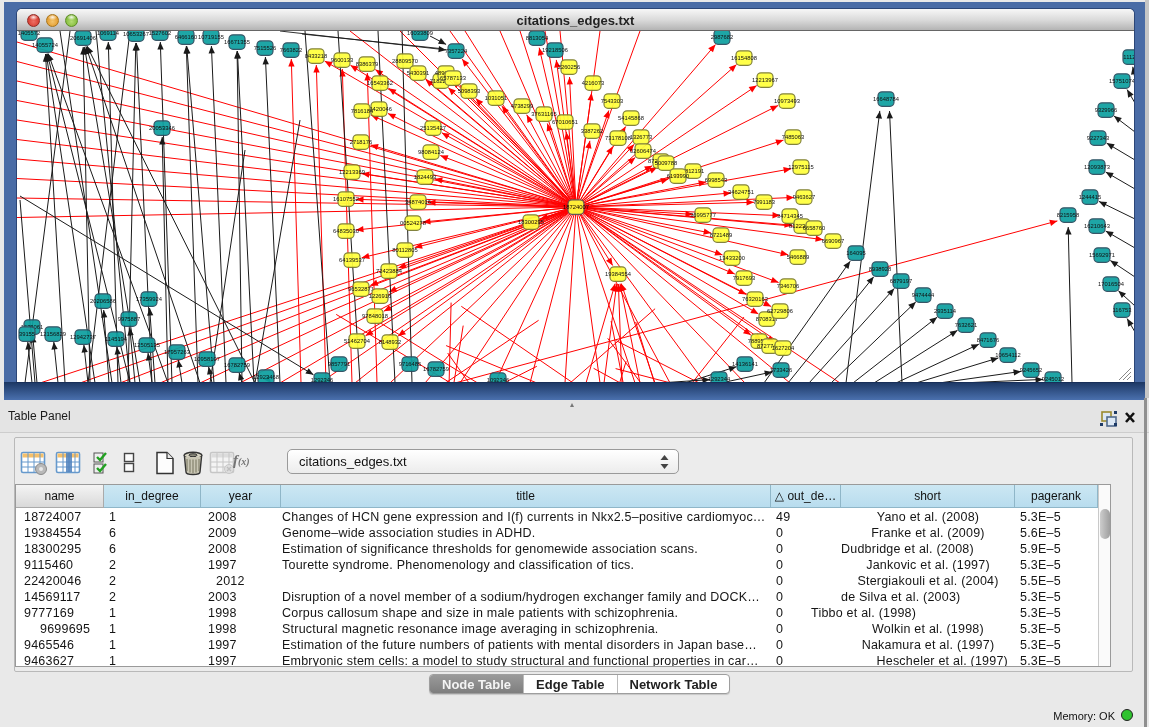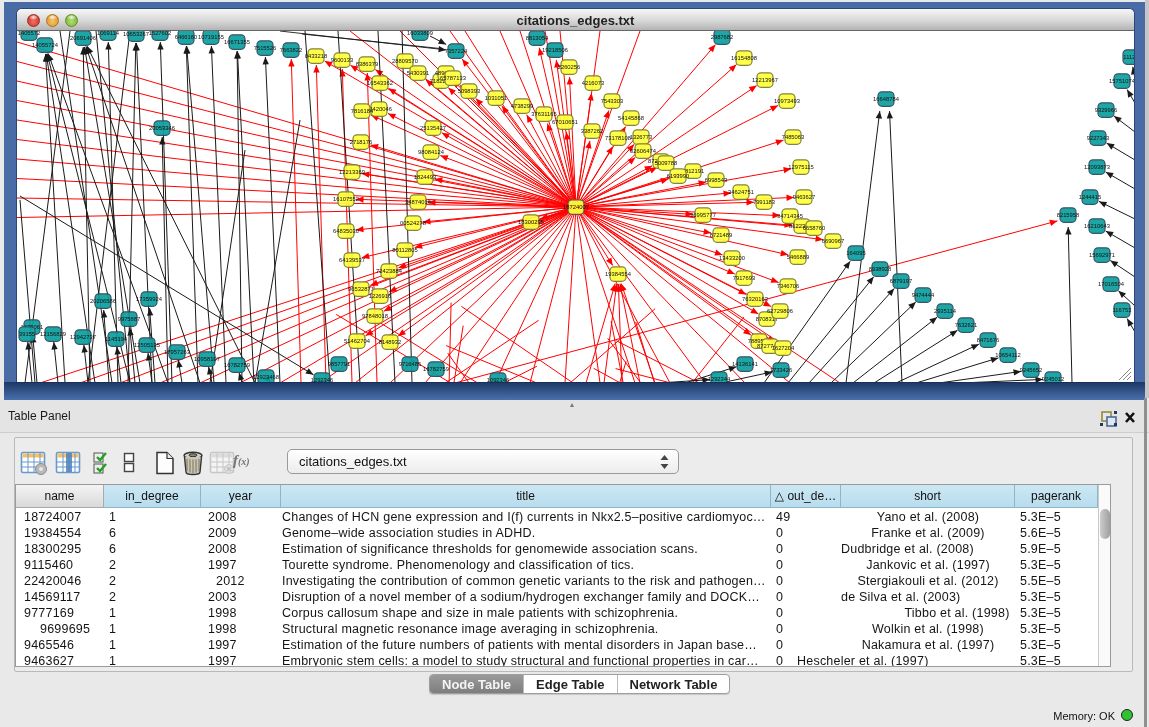--- a/index.html
+++ b/index.html
@@ -801,41 +801,40 @@
         <span style="left:192px">1997</span>
         <span style="left:266px;width:489px;overflow:hidden">Tourette syndrome. Phenomenology and classification of tics.</span>
         <span style="left:760px">0</span>
         <span style="left:825px;width:174px;text-align:center">Jankovic et al. (1997)</span>
         <span style="left:1004px">5.3E–5</span>
       </div>
       <div class="tr" style="top:88px">
         <span style="left:8px">22420046</span>
         <span style="left:93px">2</span>
         <span style="left:200px">2012</span>
-        <span style="left:266px;width:489px;overflow:hidden">Investigating the contribution of common genetic variants to the risk and pathogen…</span>
         <span style="left:760px">0</span>
-        <span style="left:825px;width:174px;text-align:center">Stergiakouli et al. (2012)</span>
+        <span style="left:825px;width:174px;text-align:center">Stergiakouli et al. (2004)</span>
         <span style="left:1004px">5.5E–5</span>
       </div>
       <div class="tr" style="top:104px">
         <span style="left:8px">14569117</span>
         <span style="left:93px">2</span>
         <span style="left:192px">2003</span>
         <span style="left:266px;width:489px;overflow:hidden">Disruption of a novel member of a sodium/hydrogen exchanger family and DOCK…</span>
         <span style="left:760px">0</span>
         <span style="left:825px;width:174px;text-align:left">de Silva et al. (2003)</span>
         <span style="left:1004px">5.3E–5</span>
       </div>
       <div class="tr" style="top:120px">
         <span style="left:8px">9777169</span>
         <span style="left:93px">1</span>
         <span style="left:192px">1998</span>
         <span style="left:266px;width:489px;overflow:hidden">Corpus callosum shape and size in male patients with schizophrenia.</span>
         <span style="left:760px">0</span>
-        <span style="left:854px;width:174px;text-align:center">Tibbo et al. (1998)</span>
+        <span style="left:795px;width:174px;">Tibbo et al. (1998)</span>
         <span style="left:1004px">5.3E–5</span>
       </div>
       <div class="tr" style="top:136px">
         <span style="left:24px">9699695</span>
         <span style="left:93px">1</span>
         <span style="left:192px">1998</span>
         <span style="left:266px;width:489px;overflow:hidden">Structural magnetic resonance image averaging in schizophrenia.</span>
         <span style="left:760px">0</span>
         <span style="left:825px;width:174px;text-align:center">Wolkin et al. (1998)</span>
         <span style="left:1004px">5.3E–5</span>
@@ -848,21 +847,21 @@
         <span style="left:760px">0</span>
         <span style="left:825px;width:174px;text-align:center">Nakamura et al. (1997)</span>
         <span style="left:1004px">5.3E–5</span>
       </div>
       <div class="tr" style="top:168px">
         <span style="left:8px">9463627</span>
         <span style="left:93px">1</span>
         <span style="left:192px">1997</span>
         <span style="left:266px;width:489px;overflow:hidden">Embryonic stem cells: a model to study structural and functional properties in car…</span>
         <span style="left:760px">0</span>
-        <span style="left:781px;width:174px;text-align:left">Hescheler et al. (1997)</span>
+        <span style="left:818px;width:174px;text-align:right">Hescheler et al. (1997)</span>
         <span style="left:1004px">5.3E–5</span>
       </div>
       <div id="vsb">
         <div></div>
       </div>
     </div>
   <div id="tabs">
       <div class="sel">Node Table</div>
       <div class="sep">Edge Table</div>
       <div class="sep">Network Table</div>

